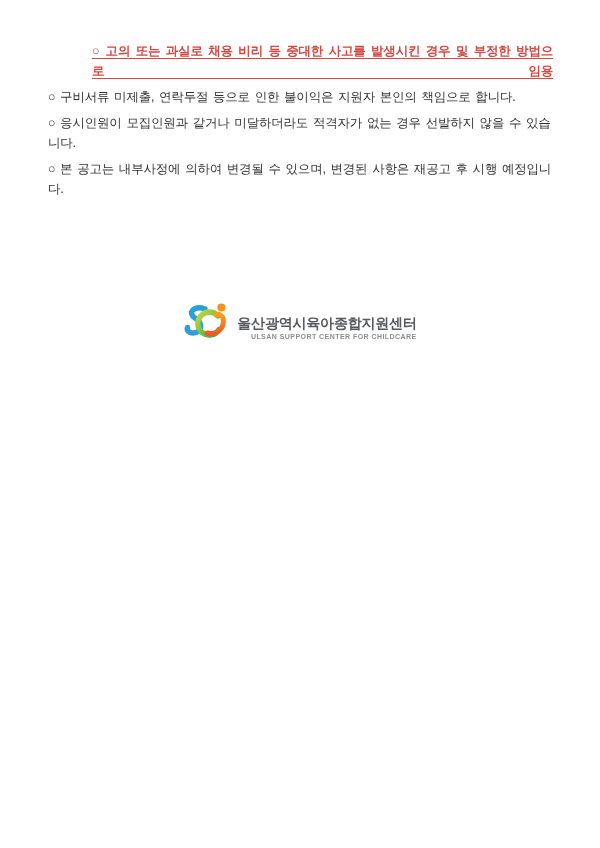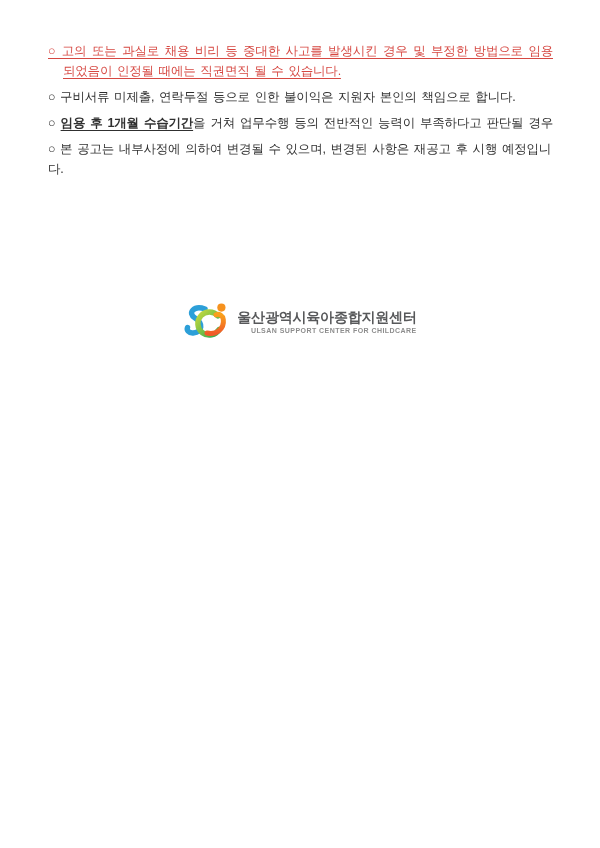--- a/index.html
+++ b/index.html
@@ -28,35 +28,36 @@
   
   .jl{ text-align:justify; text-align-last:justify; }
   
   .cont{ padding-left:15px; }
   .red{ color:#D64842; }
   .red .line{
     text-decoration:underline;
     text-decoration-color:#D64842;
     text-underline-offset:3px;
     text-decoration-thickness:1px;
-    font-weight:400;
+    font-weight:700;
+    margin-left:44px;
   }
   .bold-u{
     font-weight:bold;
     text-decoration:underline;
     text-underline-offset:3px;
     text-decoration-thickness:1.2px;
   }
   
   .logo-wrap{
     position:absolute;
     top:300px; left:0; right:0;
     display:flex;
     justify-content:center;
-    align-items:flex-start;
+    align-items:center;
     gap:4px;
   }
   .logo-mark{ width:50px; height:47px; flex:0 0 auto; }
   .logo-text{ display:flex; flex-direction:column; padding-top:9px; }
   .logo-ko{
     font-size:14px;
     font-weight:bold;
     color:#57585A;
     letter-spacing:-0.2px;
     line-height:17px;
@@ -74,30 +75,31 @@
 </style>
 </head>
 <body>
 
 <div class="page">
 
   <div class="content">
 
     <div class="para red">
       <div class="line jl"><span>○ 고의 또는 과실로 채용 비리 등 중대한 사고를 발생시킨 경우 및 부정한 방법으로 임용</span></div>
-      <div class="line cont"><span>되었음이 인정될 때에는 직권면직 될 수 있습니다.</span></div>
     </div>
 
     <div class="para">
       <div class="line"><span>○ 구비서류 미제출, 연락두절 등으로 인한 불이익은 지원자 본인의 책임으로 합니다.</span></div>
     </div>
 
+    <div class="para">
+      <div class="line"><span>○ 응시인원이 모집인원과 같거나 미달하더라도 적격자가 없는 경우 선발하지 않을 수 있습니다.</span></div>
+    </div>
 
     <div class="para">
-      <div class="line jl"><span>○ </span><span class="bold-u">임용 후 1개월 수습기간</span><span>을 거쳐 업무수행 등의 전반적인 능력이 부족하다고 판단될 경우</span></div>
     </div>
 
 
 
     <div class="para">
       <div class="line"><span>○ 본 공고는 내부사정에 의하여 변경될 수 있으며, 변경된 사항은 재공고 후 시행 예정입니다.</span></div>
     </div>
 
   </div>
 

